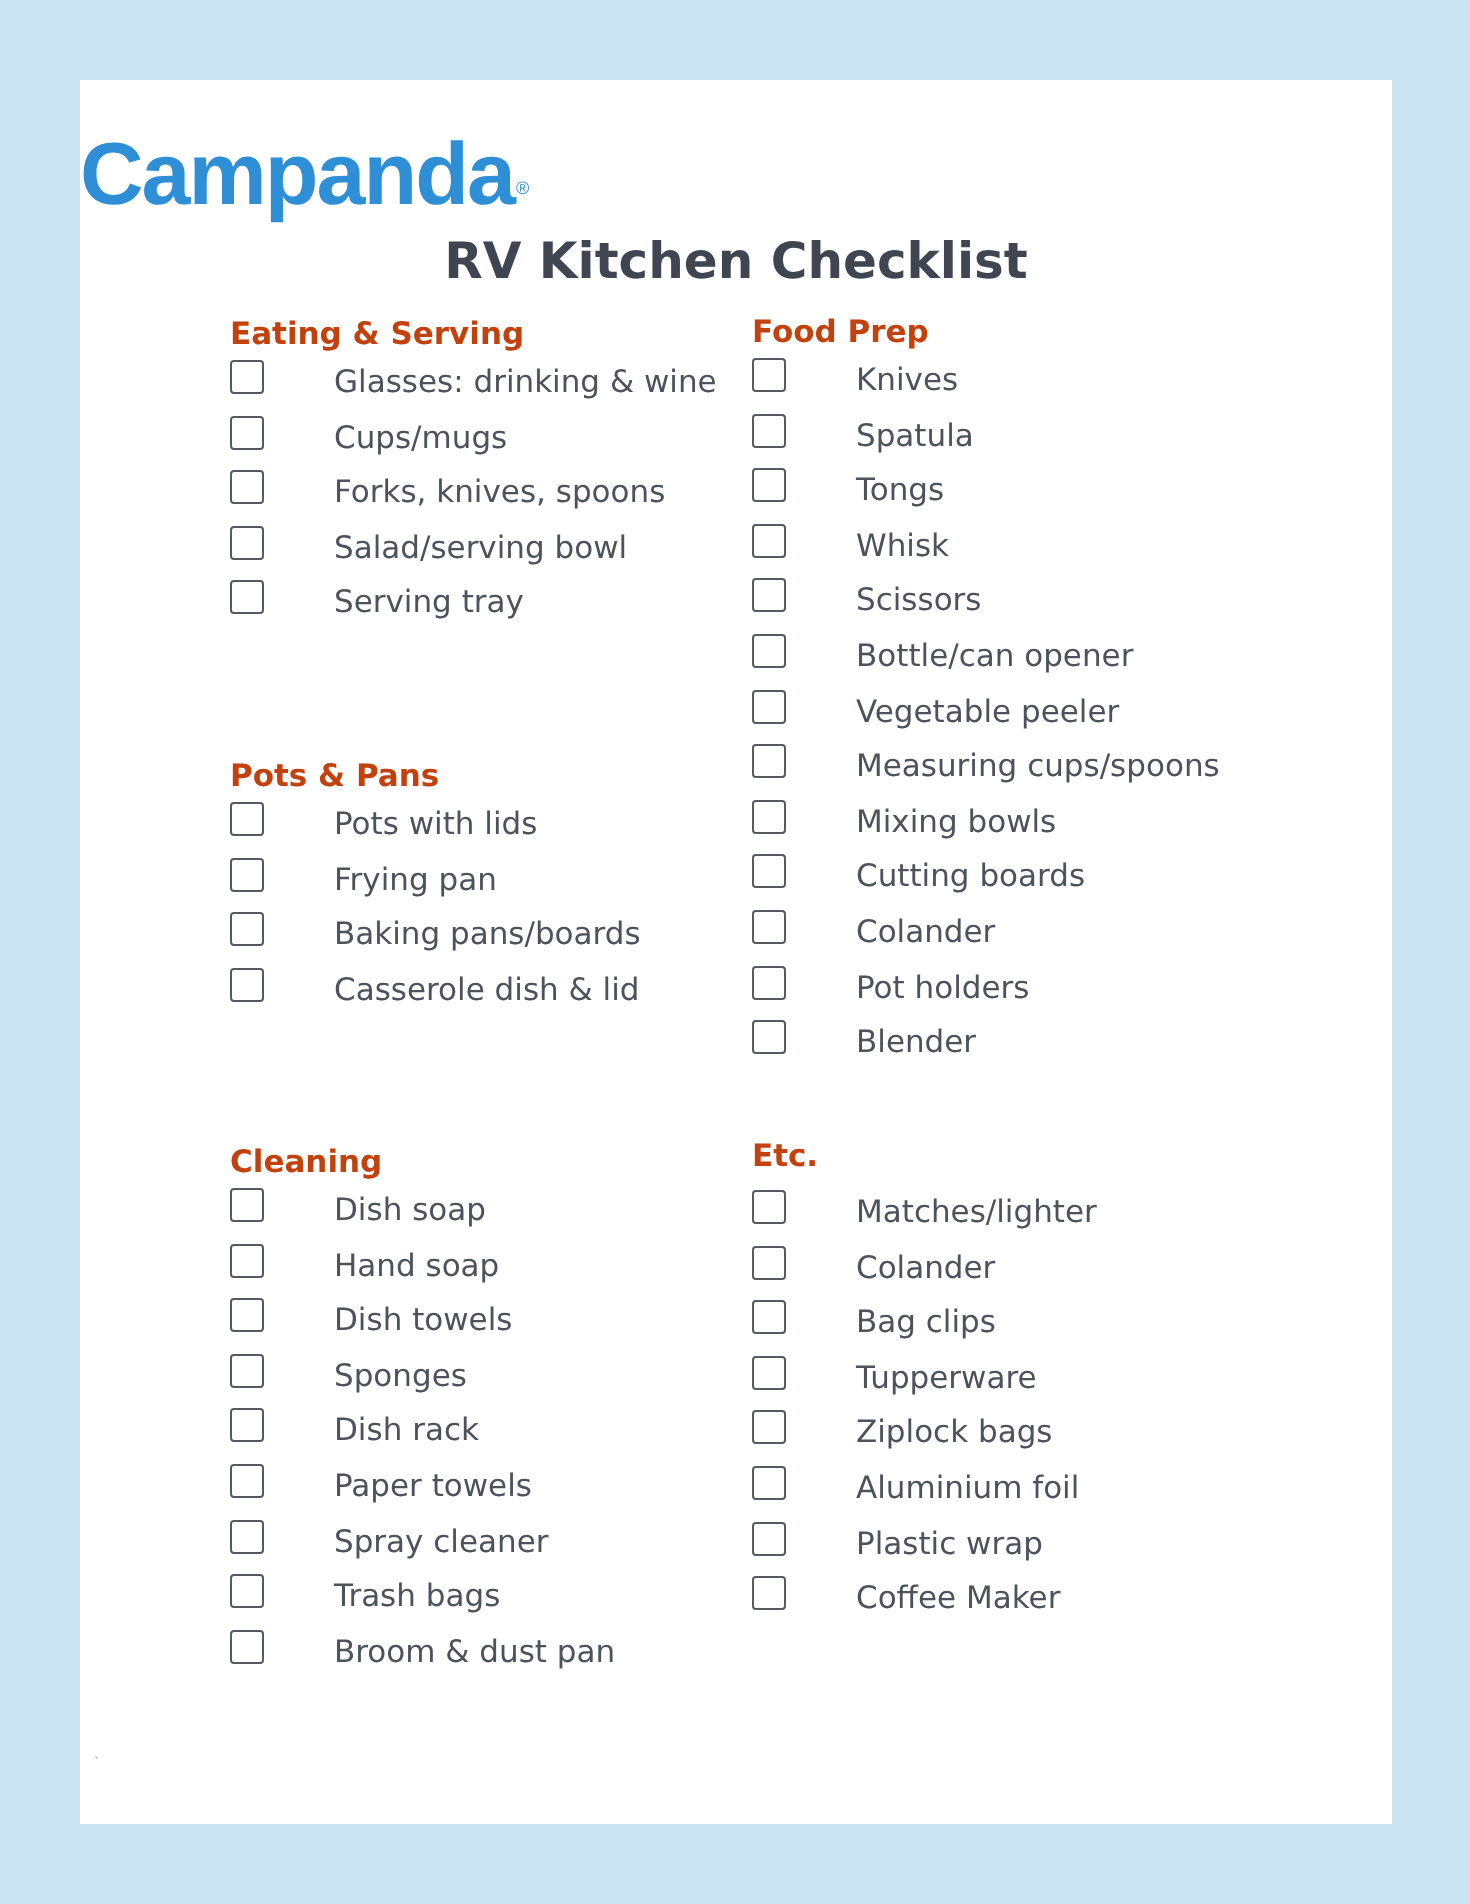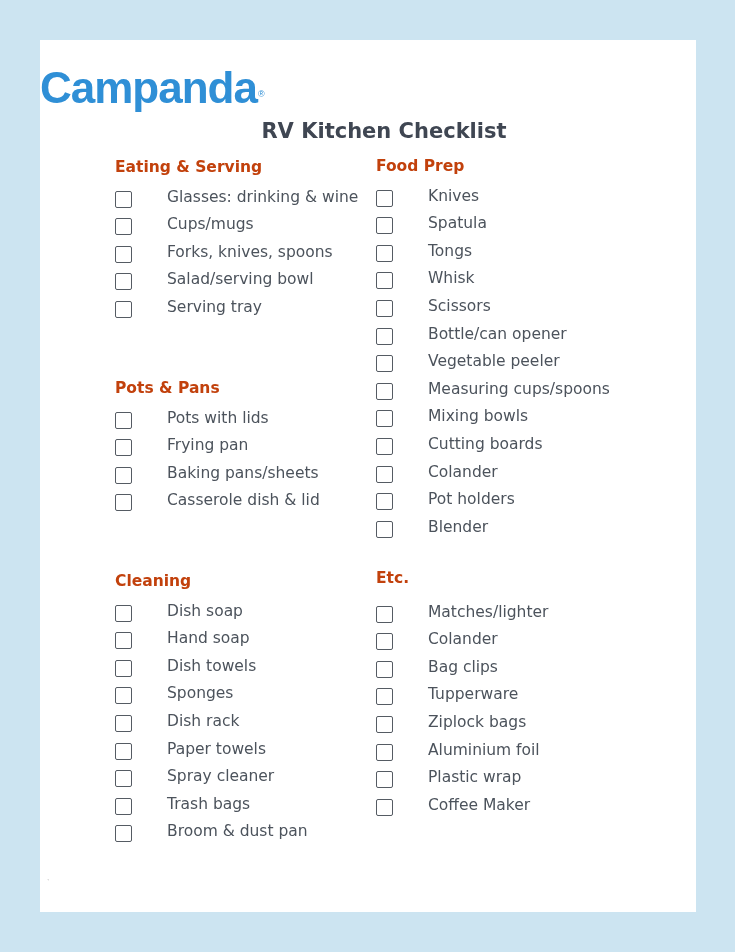--- a/index.html
+++ b/index.html
@@ -29,41 +29,41 @@
     }
     .logo .reg {
       font-size: 9px;
       vertical-align: top;
       position: relative; top: 6px; left: 1px;
       letter-spacing: 0;
       font-weight: 400;
     }
     .title {
       position: absolute;
-      left: 16px; width: 656px; top: 76px;
+      left: 0; width: 656px; top: 76px;
       text-align: center;
       font-weight: 700;
-      font-size: 21px;
+      font-size: 25px;
       color: #3f4652;
       line-height: 30px;
     }
     .section { position: absolute; }
     .section-title {
       font-weight: 700;
       font-size: 15.5px;
       color: #c2410c;
       line-height: 22px;
       height: 22px;
       white-space: nowrap;
     }
     .item {
       position: relative;
       height: 27.6px;
       display: flex;
-      align-items: flex-end;
+      align-items: flex-start;
     }
     .checkbox {
       width: 15px; height: 15px;
       border: 1.5px solid #555b63;
       border-radius: 2px;
       box-sizing: content-box;
       flex: 0 0 auto;
       background: #fff;
       cursor: pointer;
     }
@@ -117,21 +117,21 @@
       <div class="item">
         <span class="checkbox" role="checkbox"></span>
         <span class="label">Pots with lids</span>
       </div>
       <div class="item">
         <span class="checkbox" role="checkbox"></span>
         <span class="label">Frying pan</span>
       </div>
       <div class="item">
         <span class="checkbox" role="checkbox"></span>
-        <span class="label">Baking pans/sheets</span>
+        <span class="label">Baking pans/boards</span>
       </div>
       <div class="item">
         <span class="checkbox" role="checkbox"></span>
         <span class="label">Casserole dish &amp; lid</span>
       </div>
     </div>
   <div class="section" id="sec-cleaning" style="left:75px; top:530px;">
       <div class="section-title">Cleaning</div>
       <div style="height: 2px;"></div>
       <div class="item">

